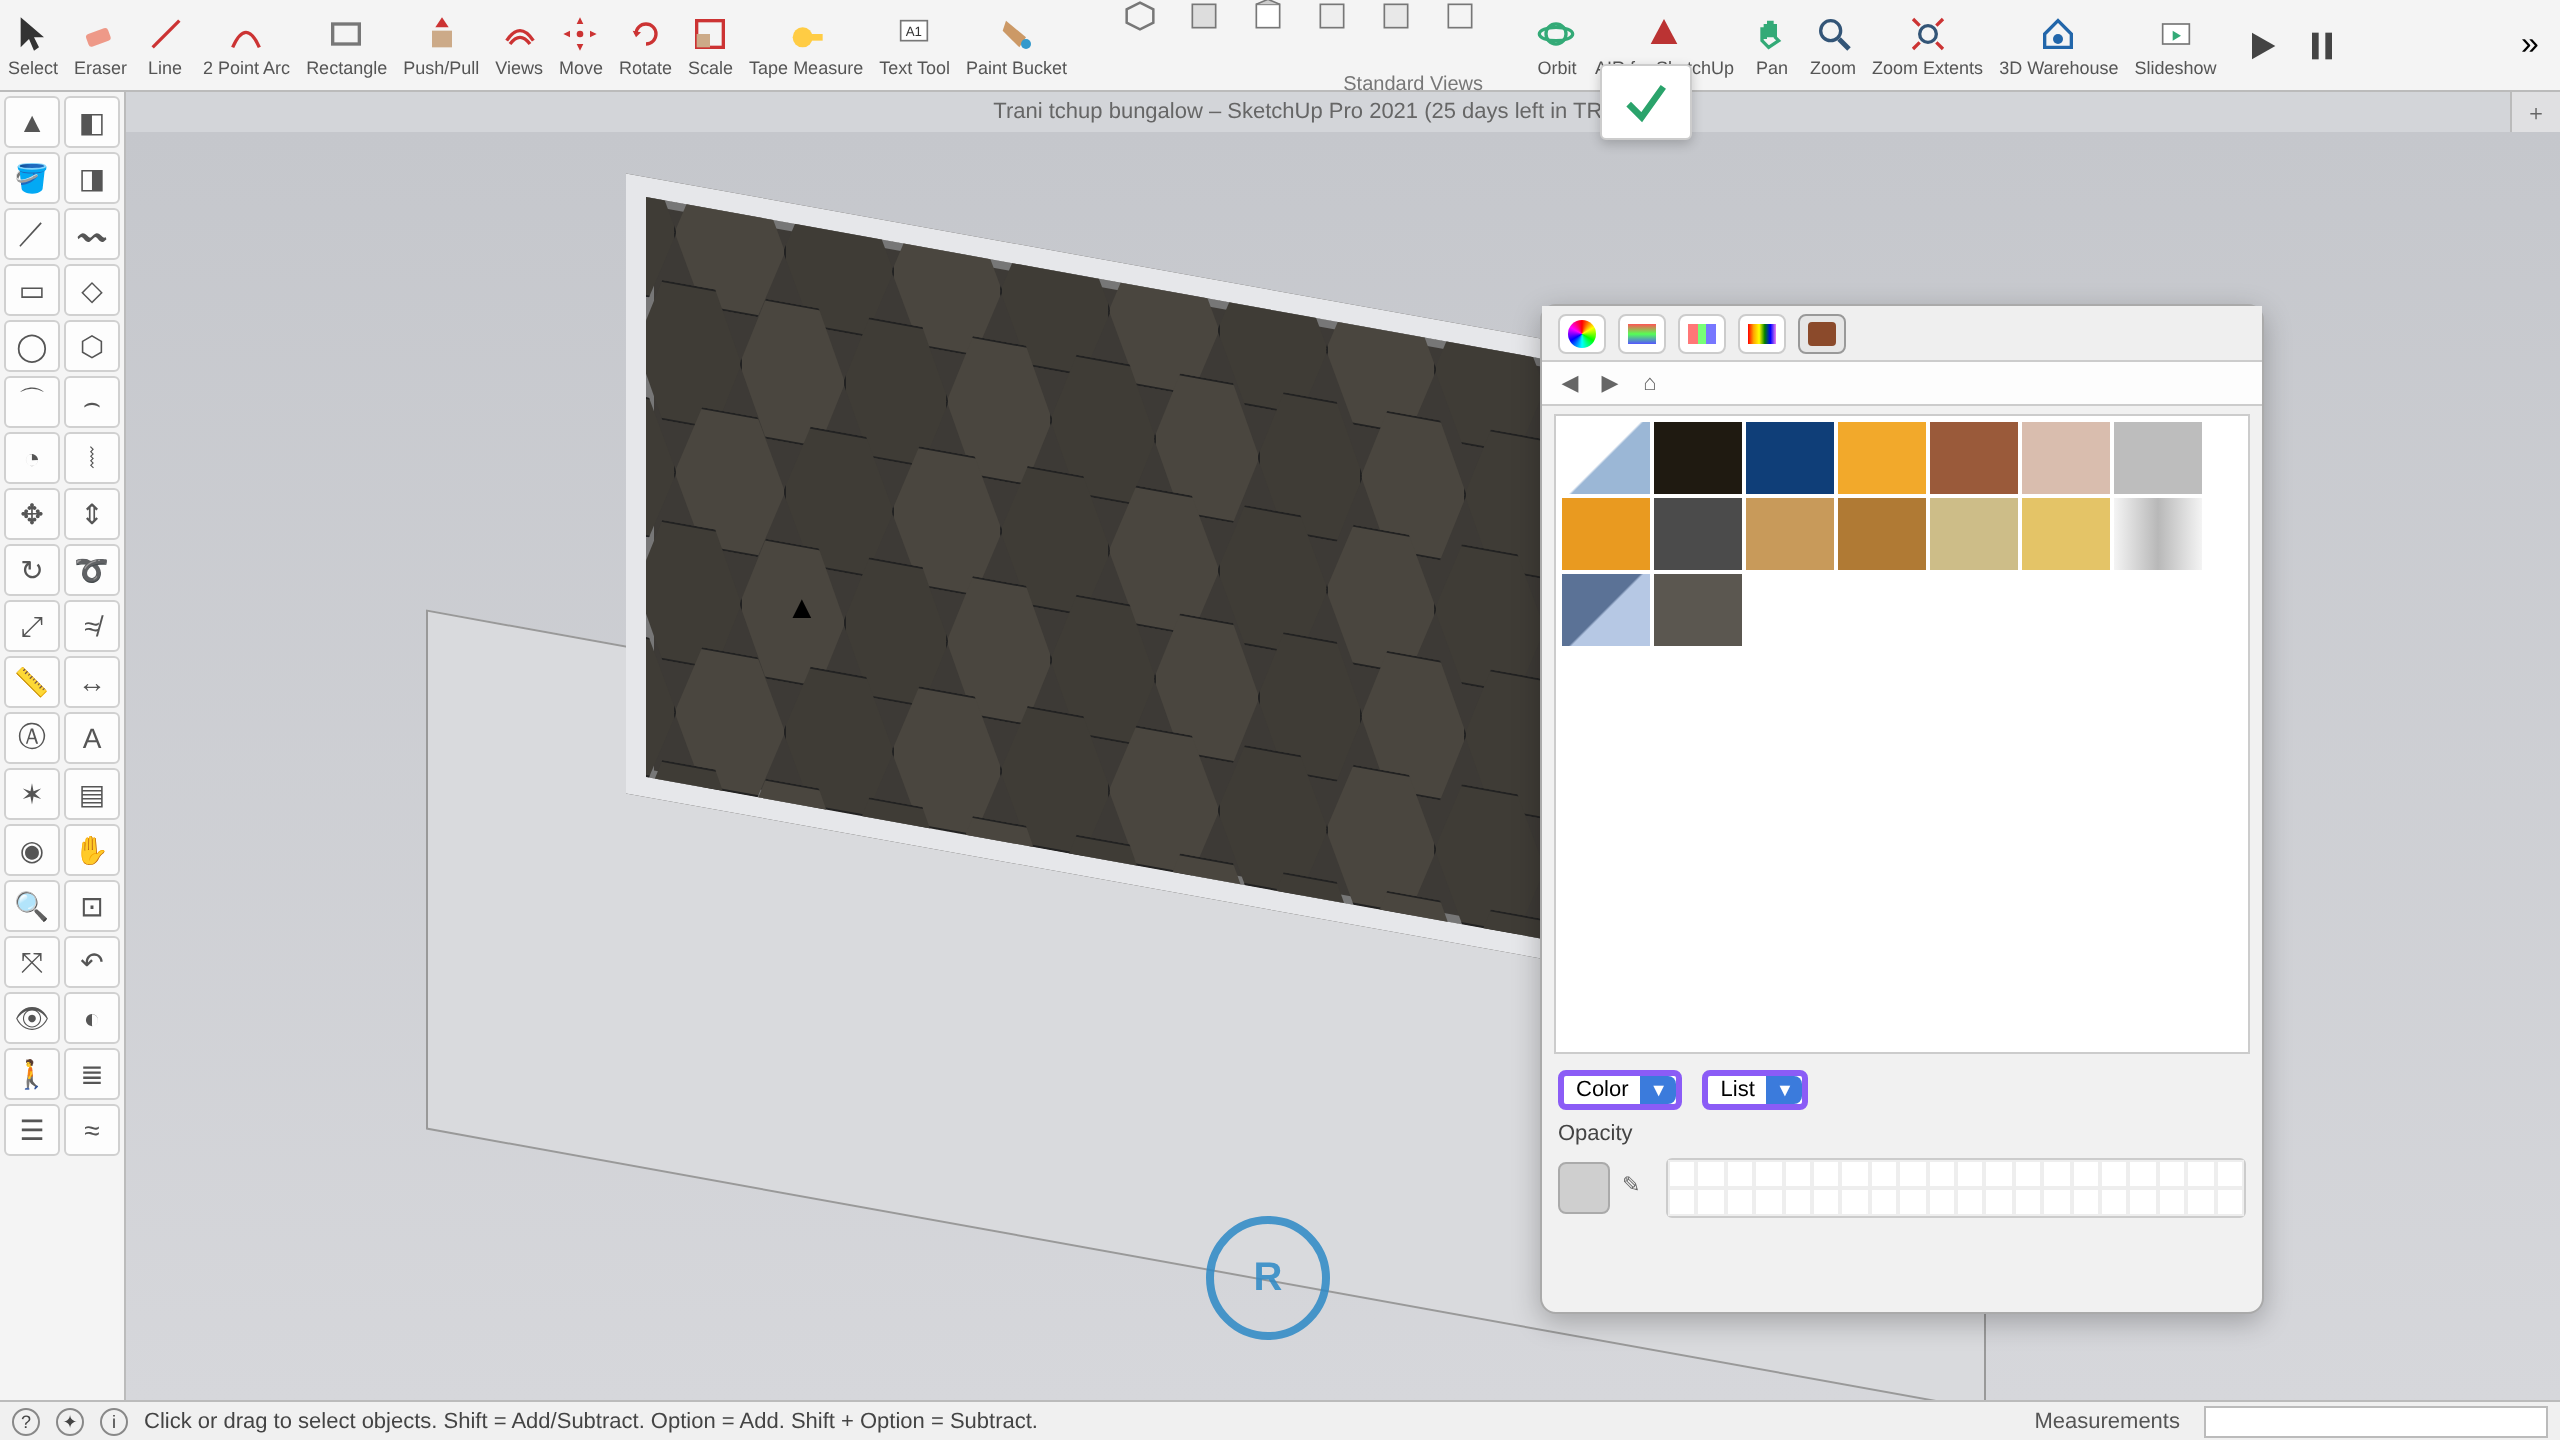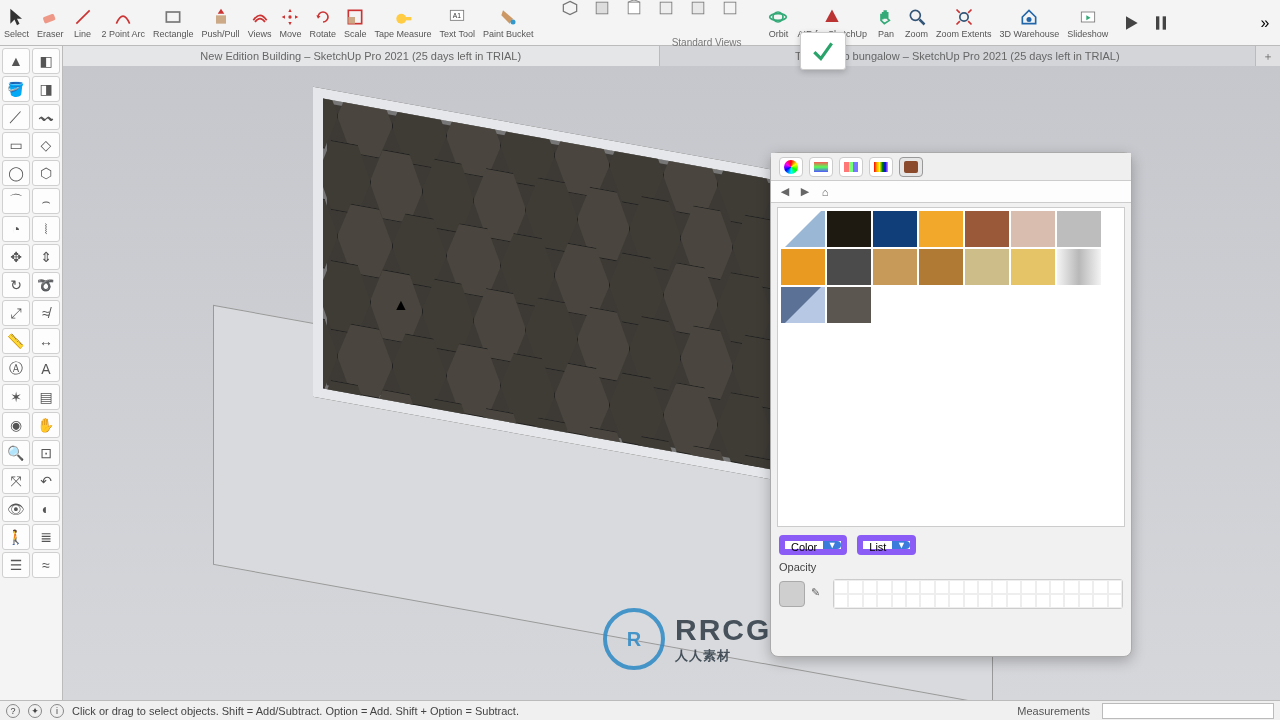--- a/index.html
+++ b/index.html
@@ -42,21 +42,21 @@
   .panel-tabs { height:28px; display:flex; align-items:center; padding:0 8px; gap:6px; border-bottom:1px solid #ccc; background:#efefef; }
   .panel-tab { width:24px; height:20px; border:1px solid #ccc; border-radius:4px; background:#fff; display:flex; align-items:center; justify-content:center; cursor:pointer; }
   .panel-tab.selected { background:#e6e6e6; border-color:#999; }
   .panel-nav { height:22px; display:flex; align-items:center; padding:0 6px; gap:4px; background:#fdfdfd; border-bottom:1px solid #ccc; }
   .panel-nav select { flex:1; font-size:11px; height:18px; border:1px solid #bbb; border-radius:3px; background:#fff; padding:0 4px; }
   .nav-ic { width:16px; height:16px; display:flex; align-items:center; justify-content:center; color:#666; cursor:pointer; }
   .swatches { flex:0 0 auto; background:#fff; border:1px solid #ccc; margin:4px 6px; padding:2px; display:flex; flex-wrap:wrap; gap:0; min-height:320px; align-content:flex-start;}
   .sw { width:46px; height:38px; border:1px solid #fff; cursor:pointer; }
   .panel-bottom { padding:4px 8px 8px 8px; display:flex; flex-direction:column; gap:6px; }
   .combo-row { display:flex; gap:10px; }
-  .combo { display:flex; border:6px solid #8b5cf6; border-radius:4px; background:#fff; font-size:11px; height:20px; }
+  .combo { display:flex; align-items:center; border:3px solid #8b5cf6; border-radius:4px; background:#fff; font-size:11px; height:20px; }
   .combo span { padding:0 6px; }
   .combo .arrow { width:18px; height:100%; background:#3b7bdc; border-radius:0 4px 4px 0; display:flex; align-items:center; justify-content:center; color:#fff; font-size:9px;}
   .opacity-row { display:flex; align-items:center; gap:6px; }
   .op-label { color:#444; font-size:11px; }
   .op-slider { flex:1; height:6px; background:#ddd; border-radius:3px; position:relative; }
   .op-thumb { position:absolute; right:0; top:-3px; width:12px; height:12px; background:#fff; border:1px solid #888; border-radius:50%; }
   .op-val { width:44px; height:18px; border:1px solid #bbb; border-radius:3px; background:#fff; display:flex; align-items:center; justify-content:center; font-size:11px; }
   .mini-row { display:flex; align-items:center; gap:6px; }
   .big-sw { width:26px; height:26px; border:1px solid #aaa; border-radius:4px; background:#cfcfcf; }
   .pencil { width:16px; height:16px; color:#666; }
@@ -329,21 +329,20 @@
         </div>
       </div>
     </div>
   <div style="flex:1"></div>
   <div class="tool-btn" style="min-width:20px;">
     <div class="ic">»</div>
   </div>
 </div>
 
 <div class="docbar">
-  <div class="doc-tab active">New Edition Building  – SketchUp Pro 2021 (25 days left in TRIAL)</div>
   <div class="doc-tab">Trani         tchup bungalow – SketchUp Pro 2021 (25 days left in TRIAL)</div>
   <div class="doc-add">＋</div>
 </div>
 
 <div class="toolbox" id="toolbox">
     <div class="tb">
       <span>▲</span>
     </div>
     <div class="tb">
       <span>◧</span>
@@ -557,24 +556,20 @@
           <div class="hex" style="background: rgb(74, 70, 63);"></div>
           <div class="hex" style="background: rgb(63, 60, 54);"></div>
           <div class="hex" style="background: rgb(74, 70, 63);"></div>
         </div>
     </div>
   </div>
   <div class="cursor">▲</div>
 
   <div class="watermark">
     <div class="wm-ic">R</div>
-    <div class="wm-txt">
-      <div class="wm-main">RRCG</div>
-      <div class="wm-sub">人人素材</div>
-    </div>
   </div>
 </div>
 
 <div class="float-panel">
   <svg viewBox="0 0 24 24">
       <path fill="none" stroke="#2aa36b" stroke-width="3" d="M4 13 L10 19 L20 5"></path>
     </svg>
 </div>
 
 <div class="panel">

